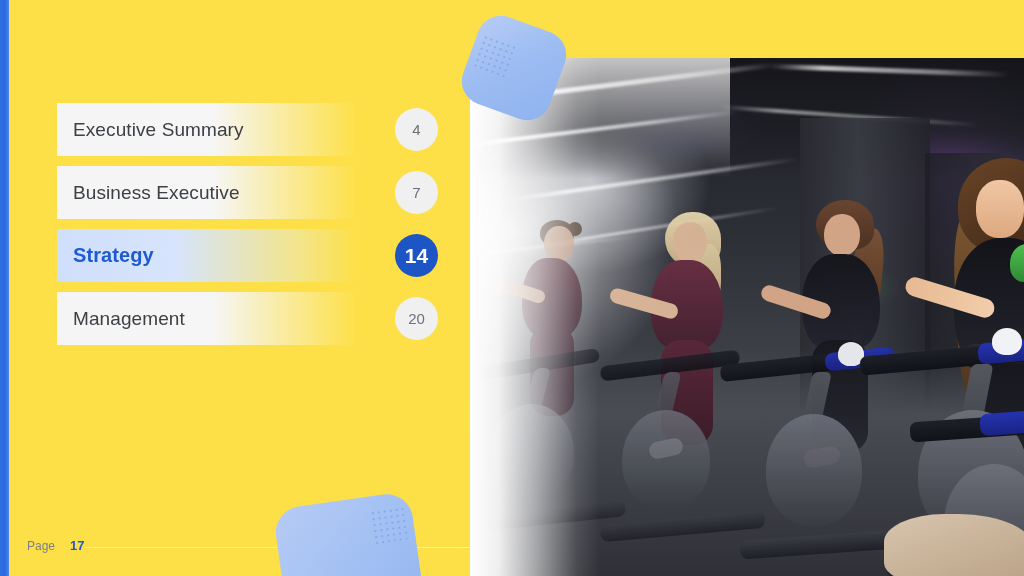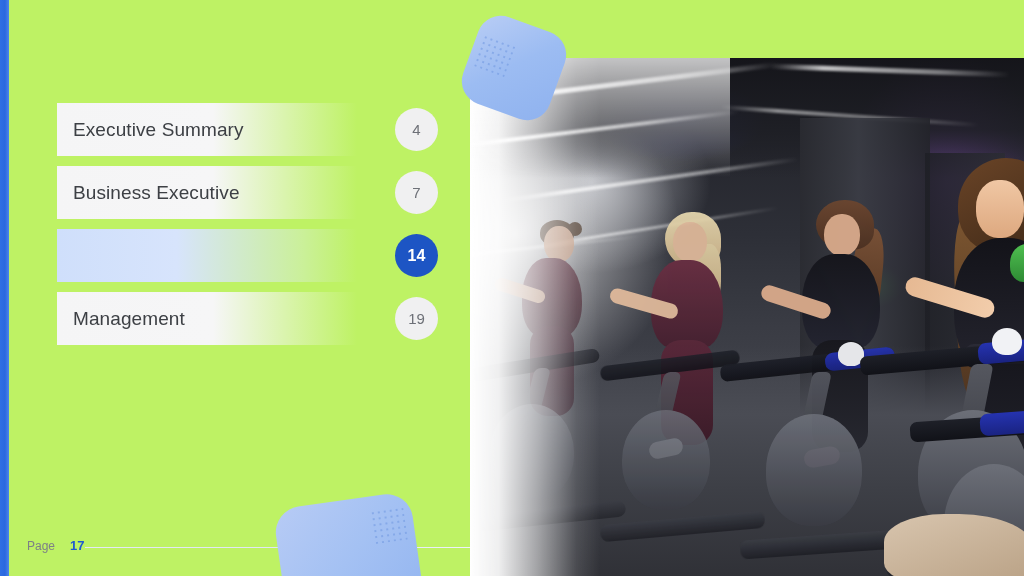--- a/index.html
+++ b/index.html
@@ -7,21 +7,21 @@
   body {
     font-family: "Liberation Sans", sans-serif;
     background:#ffffff;
     position:relative;
   }
 
   
   .slide {
     position:absolute; inset:0;
     width:1024px; height:576px;
-    background:#bef264;
+    background:#fde047;
     overflow:hidden;
   }
 
   
   .edge-bar {
     position:absolute; left:0; top:0;
     width:9px; height:576px;
     background:linear-gradient(90deg,#2f6fe4 0%,#2b68df 55%,#4d86ea 100%);
     z-index:6;
   }
@@ -286,21 +286,21 @@
     color:#1e5ad0; font-weight:bold; font-size:20px;
   }
   .badge {
     position:absolute; left:338px; top:5px;
     width:43px; height:43px; border-radius:50%;
     background:#f0f0f1;
     display:flex; align-items:center; justify-content:center;
     font-size:15px; color:#6d7077;
   }
   .toc-row.active .badge {
-    background:#1d55c4; color:#ffffff; font-weight:bold; font-size:16px;
+    background:#1d55c4; color:#ffffff; font-weight:bold; font-size:21px;
   }
 
   
   .footer {
     position:absolute; left:27px; top:538px;
     display:flex; align-items:center; gap:15px;
     z-index:7;
   }
   .footer-word { font-size:12px; color:#7d8086; }
   .footer-num  { font-size:13px; color:#1e5ad0; font-weight:bold; }
@@ -432,27 +432,28 @@
 
     <div class="toc-row">
       <div class="toc-bg"></div>
       <div class="toc-label">Business Executive</div>
       <div class="badge">7</div>
     </div>
 
 
     <div class="toc-row active">
       <div class="toc-bg"></div>
+      <div class="toc-label">Strategy</div>
       <div class="badge">14</div>
     </div>
 
     <div class="toc-row">
       <div class="toc-bg"></div>
       <div class="toc-label">Management</div>
-      <div class="badge">19</div>
+      <div class="badge">20</div>
     </div>
 
 
   </div>
 
   <div class="footer-rule"></div>
   <div class="footer">
     <span class="footer-word">Page</span>
     <span class="footer-num">17</span>
   </div>

